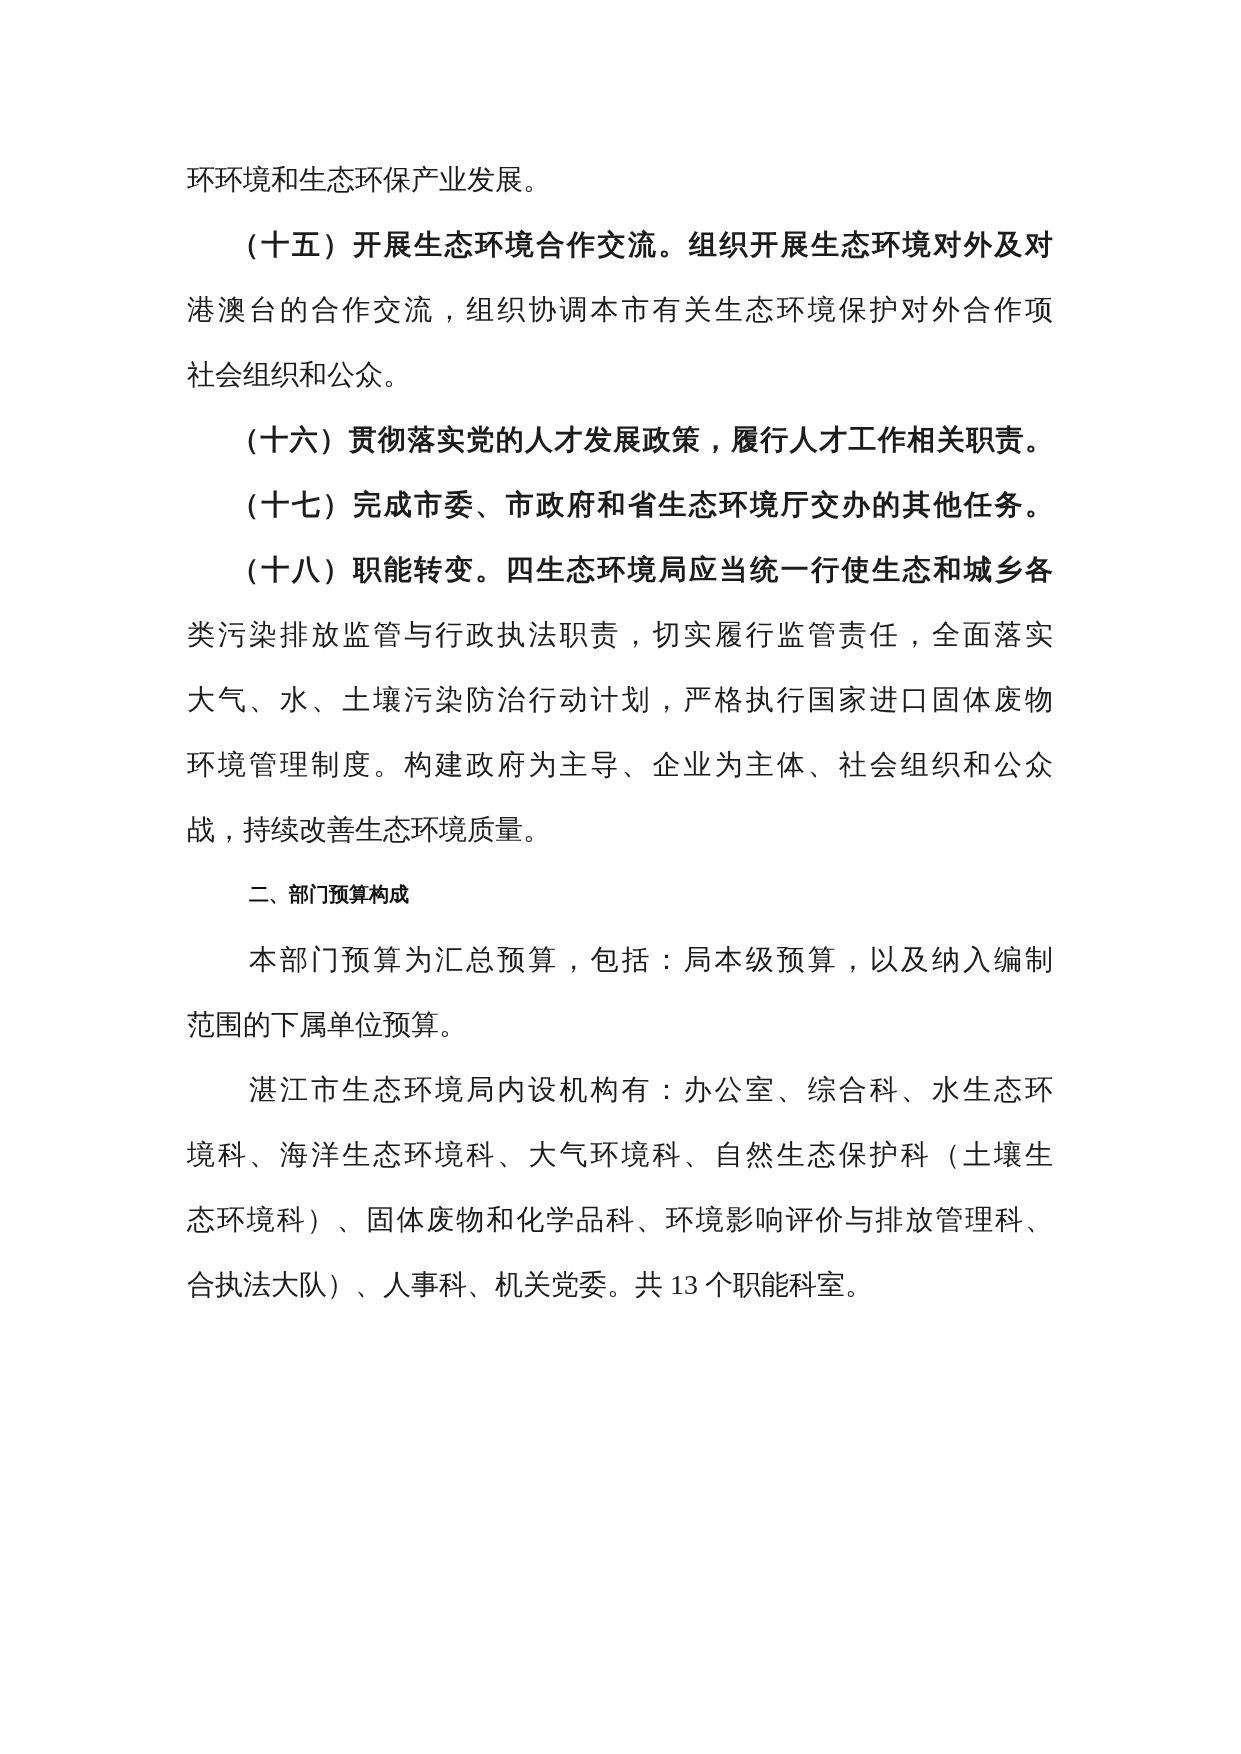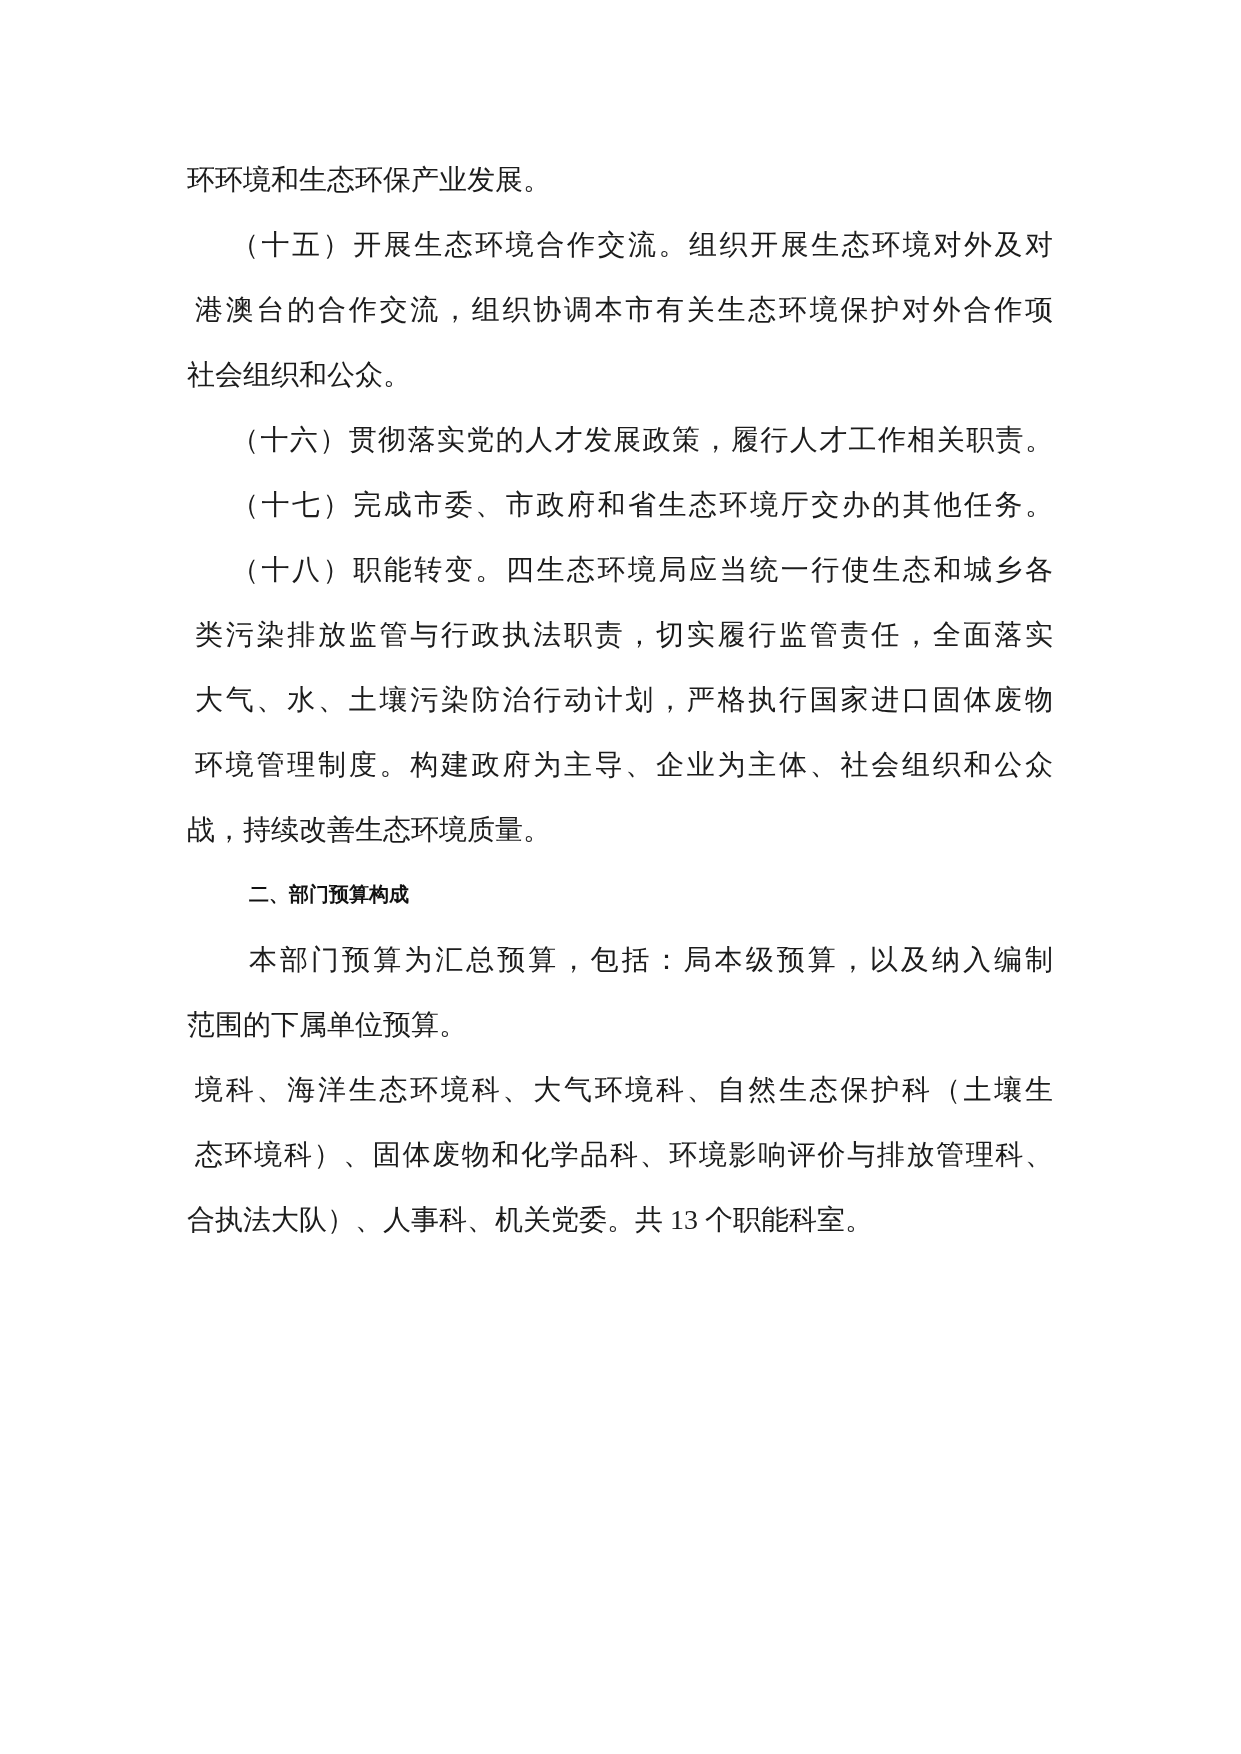--- a/index.html
+++ b/index.html
@@ -31,28 +31,28 @@
   }
   
   .line.plain {
     text-align: left;
   }
   
   .line.full {
     text-align: justify;
     text-align-last: justify;
     text-justify: inter-character;
-    margin-left: 8px;
   }
   
   .line.indent-p {
     padding-left: 44px;
     text-align: justify;
     text-align-last: justify;
     text-justify: inter-character;
+    font-weight: bold;
   }
   
   .line.indent-full {
     padding-left: 62px;
     text-align: justify;
     text-align-last: justify;
     text-justify: inter-character;
   }
   
   .line.heading {
@@ -76,17 +76,18 @@
       <div class="line indent-p">（十六）贯彻落实党的人才发展政策，履行人才工作相关职责。</div>
       <div class="line indent-p">（十七）完成市委、市政府和省生态环境厅交办的其他任务。</div>
       <div class="line indent-p">（十八）职能转变。四生态环境局应当统一行使生态和城乡各</div>
       <div class="line full">类污染排放监管与行政执法职责，切实履行监管责任，全面落实</div>
       <div class="line full">大气、水、土壤污染防治行动计划，严格执行国家进口固体废物</div>
       <div class="line full">环境管理制度。构建政府为主导、企业为主体、社会组织和公众</div>
       <div class="line plain">战，持续改善生态环境质量。</div>
       <div class="line heading">二、部门预算构成</div>
       <div class="line indent-full">本部门预算为汇总预算，包括：局本级预算，以及纳入编制</div>
       <div class="line plain">范围的下属单位预算。</div>
+      <div class="line indent-full">湛江市生态环境局内设机构有：办公室、综合科、水生态环</div>
       <div class="line full">境科、海洋生态环境科、大气环境科、自然生态保护科（土壤生</div>
       <div class="line full">态环境科）、固体废物和化学品科、环境影响评价与排放管理科、</div>
       <div class="line plain">合执法大队）、人事科、机关党委。共 13 个职能科室。</div>
     </div>
 </div>
 
 </body></html>

